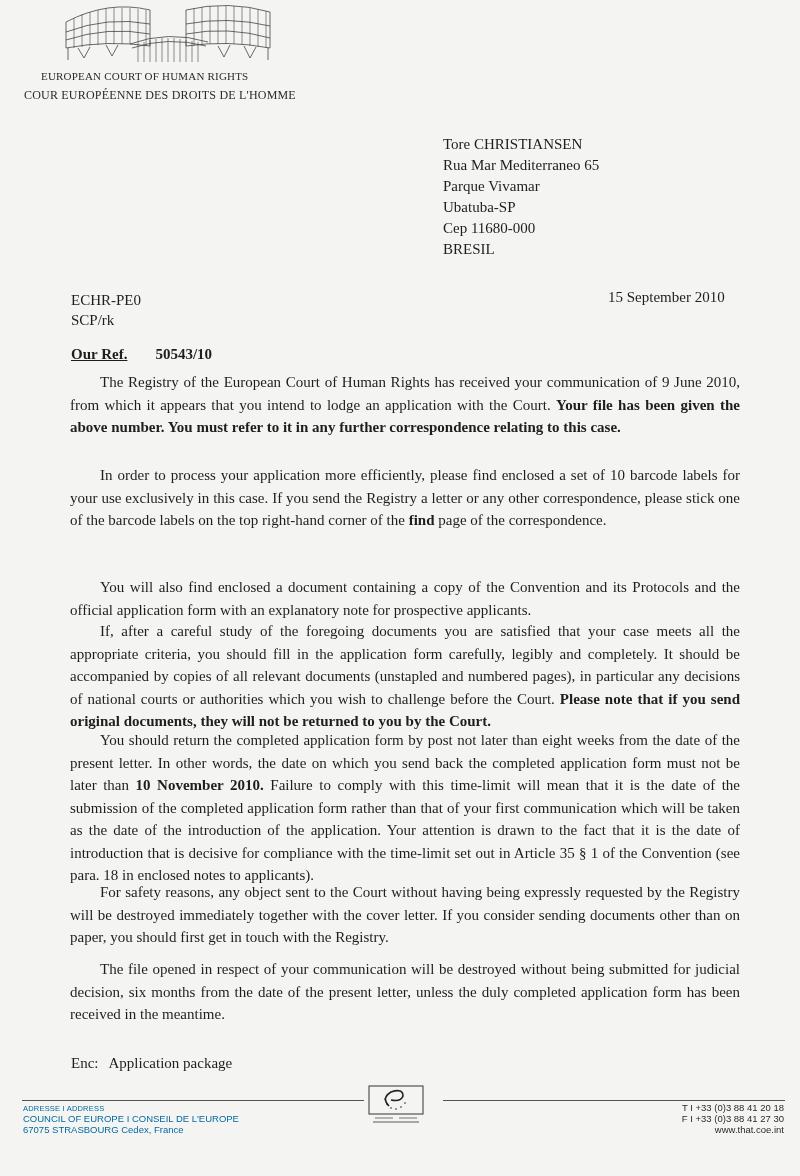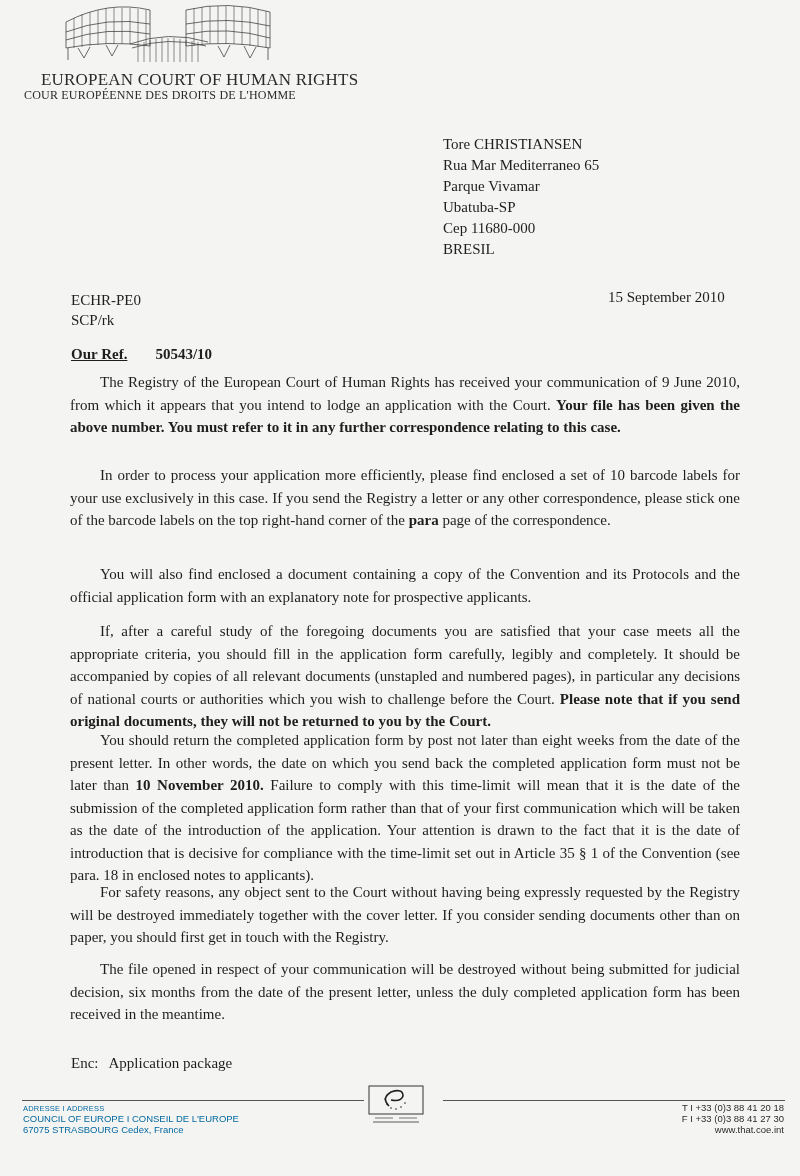--- a/index.html
+++ b/index.html
@@ -7,21 +7,21 @@
     width: 800px; height: 1176px; overflow: hidden;
     background: #f4f4f2;
     font-family: "Liberation Serif", serif;
     color: #1e1e1e;
     position: relative;
   }
   .abs { position: absolute; }
   .logo-art { left: 58px; top: 2px; width: 220px; height: 62px; }
   .org-en, .org-fr {
     font-family: "Liberation Serif", serif;
-    font-size: 17px; letter-spacing: 0.2px; color: #2a2a2a;
+    font-size: 11px; letter-spacing: 0.2px; color: #2a2a2a;
     white-space: nowrap;
   }
   .org-en { left: 41px; top: 70px; }
   .org-fr { left: 24px; top: 88px; font-size: 12px; }
 
   .recipient { left: 443px; top: 134px; font-size: 15px; line-height: 21px; }
   .recipient div { white-space: nowrap; }
 
   .date { left: 608px; top: 289px; font-size: 15px; white-space: nowrap; }
   .refcodes { left: 71px; top: 290px; font-size: 15px; line-height: 20px; }
@@ -134,23 +134,23 @@
   <div>SCP/rk</div>
 </div>
 <div class="abs date">15 September 2010</div>
 
 <div class="abs ourref">
   <span class="lbl">Our Ref.</span><span class="num">50543/10</span>
 </div>
 
 <div class="para" style="top:371px;"><span>The Registry of the European Court of Human Rights has received your communication of 9 June 2010, from which it appears that you intend to lodge an application with the Court. </span><b>Your file has been given the above number. You must refer to it in any further correspondence relating to this case.</b></div>
 
-<div class="para" style="top:464px;"><span>In order to process your application more efficiently, please find enclosed a set of 10 barcode labels for your use exclusively in this case. If you send the Registry a letter or any other correspondence, please stick one of the barcode labels on the top right-hand corner of the </span><b>para</b><span> page of the correspondence.</span></div>
+<div class="para" style="top:464px;"><span>In order to process your application more efficiently, please find enclosed a set of 10 barcode labels for your use exclusively in this case. If you send the Registry a letter or any other correspondence, please stick one of the barcode labels on the top right-hand corner of the </span><b>find</b><span> page of the correspondence.</span></div>
 
-<div class="para" style="top:563px;">You will also find enclosed a document containing a copy of the Convention and its Protocols and the official application form with an explanatory note for prospective applicants.</div>
+<div class="para" style="top:576px;">You will also find enclosed a document containing a copy of the Convention and its Protocols and the official application form with an explanatory note for prospective applicants.</div>
 
 <div class="para" style="top:620px;"><span>If, after a careful study of the foregoing documents you are satisfied that your case meets all the appropriate criteria, you should fill in the application form carefully, legibly and completely. It should be accompanied by copies of all relevant documents (unstapled and numbered pages), in particular any decisions of national courts or authorities which you wish to challenge before the Court. </span><b>Please note that if you send original documents, they will not be returned to you by the Court.</b></div>
 
 <div class="para" style="top:729px;"><span>You should return the completed application form by post not later than eight weeks from the date of the present letter. In other words, the date on which you send back the completed application form must not be later than </span><b>10 November 2010.</b><span> Failure to comply with this time-limit will mean that it is the date of the submission of the completed application form rather than that of your first communication which will be taken as the date of the introduction of the application. Your attention is drawn to the fact that it is the date of introduction that is decisive for compliance with the time-limit set out in Article 35 § 1 of the Convention (see para. 18 in enclosed notes to applicants).</span></div>
 
 <div class="para" style="top:881px;font-family:Liberation Serif, serif;">For safety reasons, any object sent to the Court without having being expressly requested by the Registry will be destroyed immediately together with the cover letter. If you consider sending documents other than on paper, you should first get in touch with the Registry.</div>
 
 <div class="para" style="top:958px;">The file opened in respect of your communication will be destroyed without being submitted for judicial decision, six months from the date of the present letter, unless the duly completed application form has been received in the meantime.</div>
 
 <div class="abs enc">

